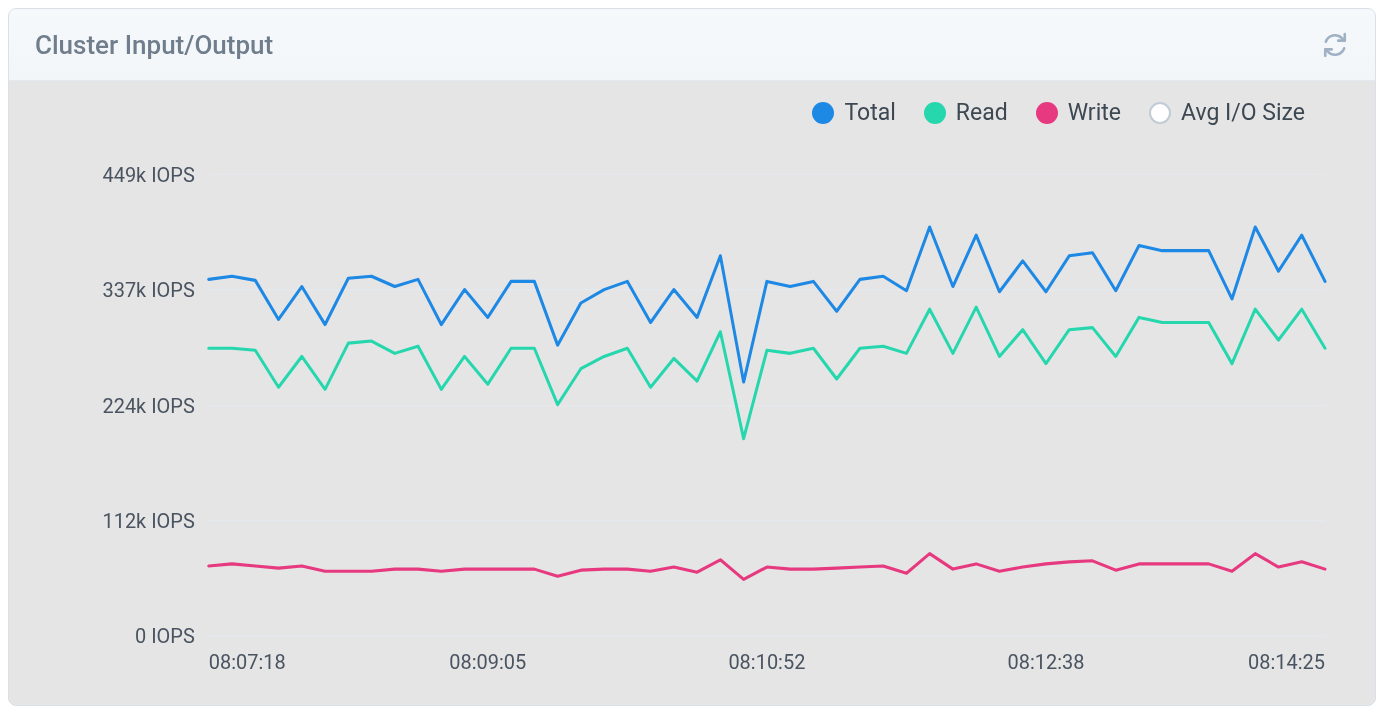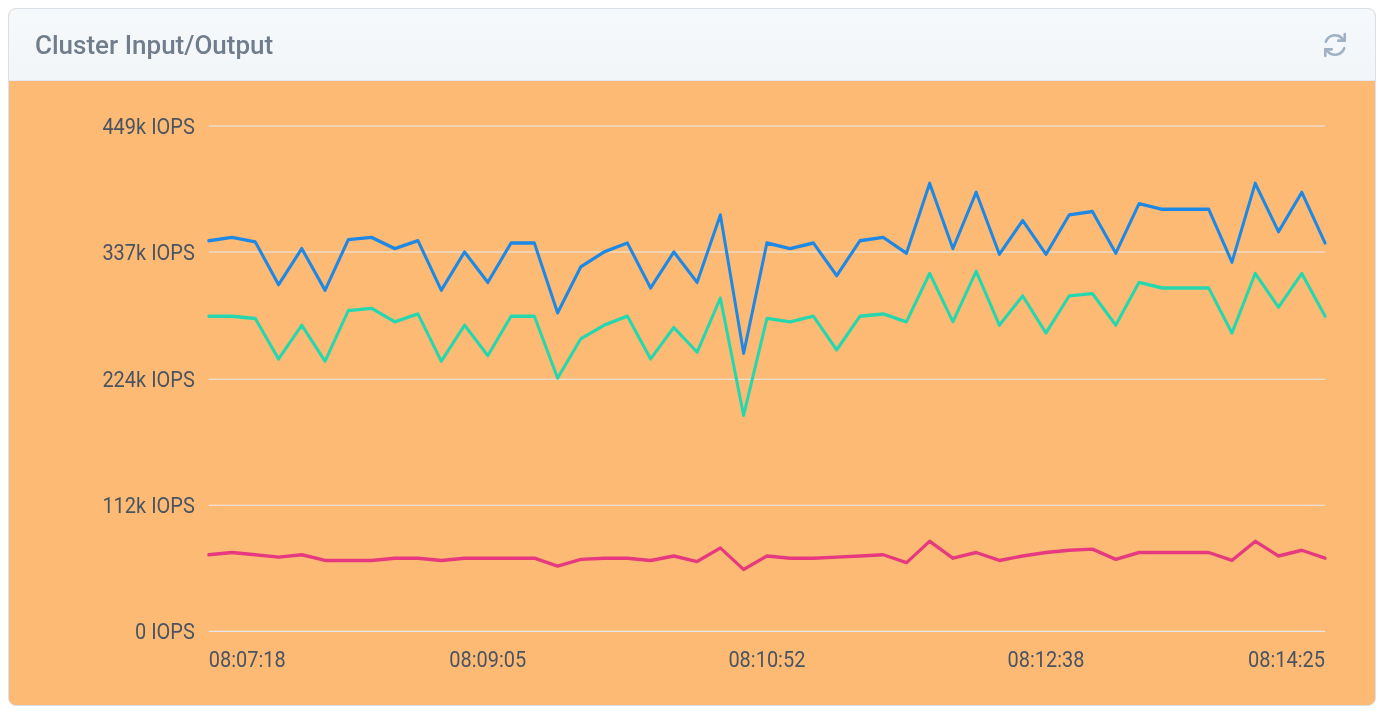--- a/index.html
+++ b/index.html
@@ -7,21 +7,21 @@
     margin: 0;
     padding: 8px;
     font-family: -apple-system, BlinkMacSystemFont, "Segoe UI", Roboto, "Helvetica Neue", Arial, sans-serif;
     background: #ffffff;
   }
   .panel {
     width: 1368px;
     height: 698px;
     border: 1px solid #d9e0e8;
     border-radius: 8px;
-    background: #fdba74;
+    background: #e5e5e5;
     overflow: hidden;
     display: flex;
     flex-direction: column;
   }
   .panel-header {
     height: 72px;
     background: linear-gradient(#f6f9fb, #f2f6f9);
     border-bottom: 1px solid #e3e9ef;
     display: flex;
     align-items: center;
@@ -106,20 +106,38 @@
     <div class="refresh-btn">
       <svg width="26" height="26" viewBox="0 0 24 24" fill="none" stroke="currentColor" stroke-width="2.4" stroke-linecap="round" stroke-linejoin="round">
         <path d="M21 2v6h-6"></path>
         <path d="M3 22v-6h6"></path>
         <path d="M3.51 9a9 9 0 0 1 14.85-3.36L21 8"></path>
         <path d="M20.49 15a9 9 0 0 1-14.85 3.36L3 16"></path>
       </svg>
     </div>
   </div>
   <div class="panel-body">
+    <div class="legend" id="legend">
+        <div class="legend-item">
+          <span class="legend-swatch" style="background: rgb(30, 136, 229);"></span>
+          <span>Total</span>
+        </div>
+        <div class="legend-item">
+          <span class="legend-swatch" style="background: rgb(38, 215, 174);"></span>
+          <span>Read</span>
+        </div>
+        <div class="legend-item">
+          <span class="legend-swatch" style="background: rgb(230, 57, 127);"></span>
+          <span>Write</span>
+        </div>
+        <div class="legend-item">
+          <span class="legend-swatch hollow"></span>
+          <span>Avg I/O Size</span>
+        </div>
+      </div>
     <div class="chart-wrap">
       <svg class="chart-svg" id="chart" preserveAspectRatio="none" viewBox="0 0 1308 520">
           <line x1="170" y1="474" x2="1288" y2="474" class="grid-line"></line>
           <text x="156" y="481" text-anchor="end" class="axis-text">0 IOPS</text>
           <line x1="170" y1="361.75055679287306" x2="1288" y2="361.75055679287306" class="grid-line"></line>
           <text x="156" y="368.75055679287306" text-anchor="end" class="axis-text">112k IOPS</text>
           <line x1="170" y1="249.50111358574608" x2="1288" y2="249.50111358574608" class="grid-line"></line>
           <text x="156" y="256.5011135857461" text-anchor="end" class="axis-text">224k IOPS</text>
           <line x1="170" y1="136.24944320712694" x2="1288" y2="136.24944320712694" class="grid-line"></line>
           <text x="156" y="143.24944320712694" text-anchor="end" class="axis-text">337k IOPS</text>

